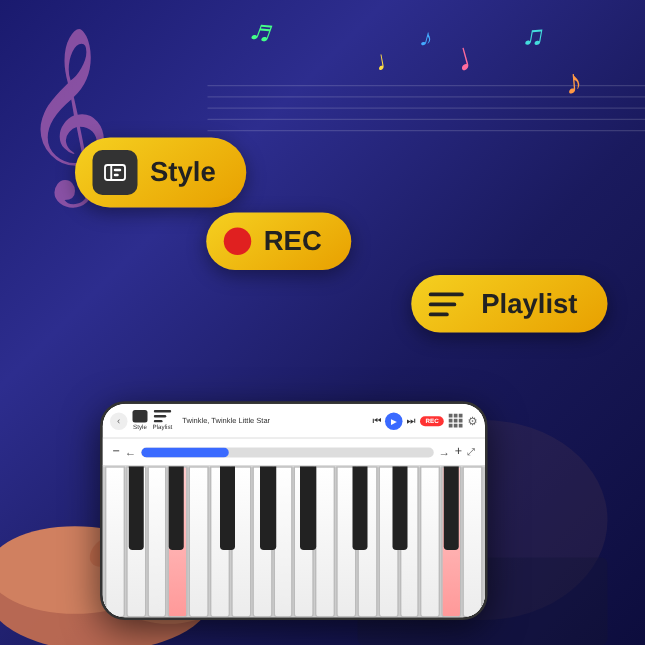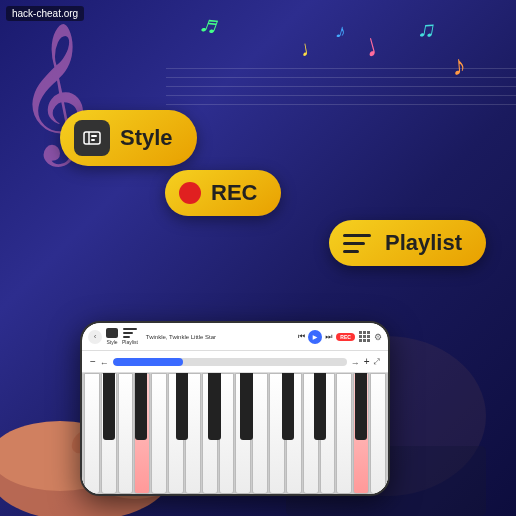--- a/index.html
+++ b/index.html
@@ -388,21 +388,20 @@
       opacity: 0.3;
       z-index: 2;
     }
 
   </style>
 </head>
 <body>
 
 <div class="bg">
 
-  <div class="watermark">hack-cheat.org</div>
 
   <div class="music-notes">
 
     <div class="staff-lines">
       <div class="staff-line"></div>
       <div class="staff-line"></div>
       <div class="staff-line"></div>
       <div class="staff-line"></div>
       <div class="staff-line"></div>
     </div>

